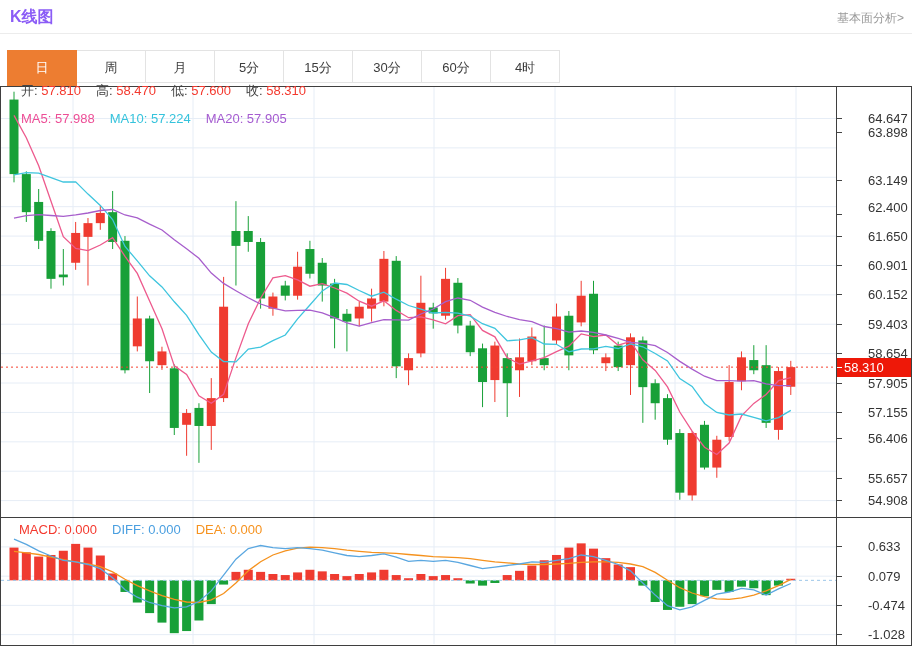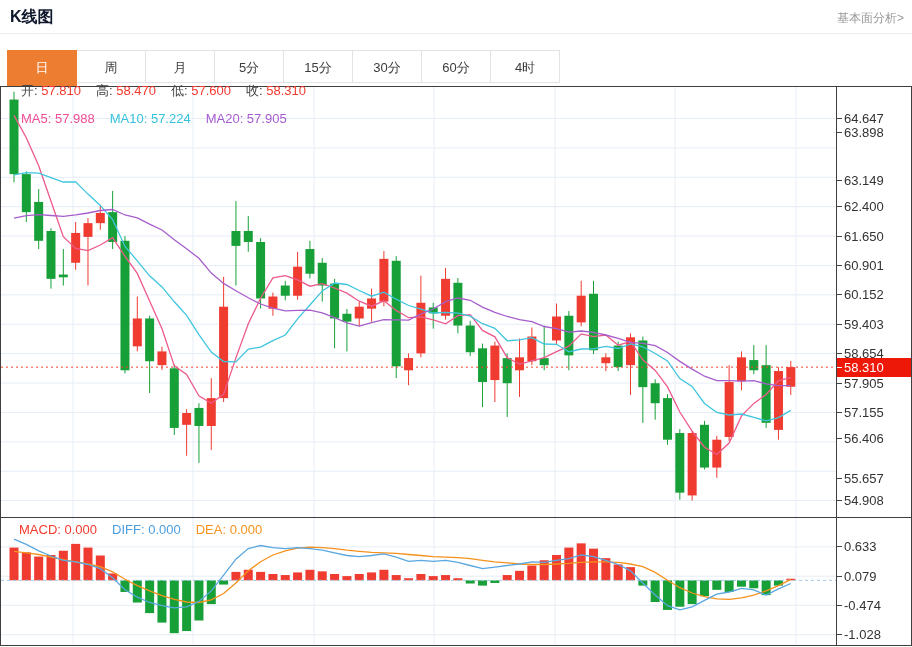--- a/index.html
+++ b/index.html
@@ -1,31 +1,31 @@
 <!DOCTYPE html>
 <html><head>
 <meta charset="utf-8">
 <style>
   html,body{margin:0;padding:0;background:#fff;}
   body{width:912px;height:647px;position:relative;overflow:hidden;
        font-family:"Liberation Sans","DejaVu Sans",sans-serif;-webkit-font-smoothing:antialiased;}
-  .page-title{position:absolute;left:10px;top:7px;font-size:16px;font-weight:bold;color:#0f172a;}
+  .page-title{position:absolute;left:10px;top:7px;font-size:16px;font-weight:bold;color:#8b5cf6;}
   .top-link{position:absolute;right:8px;top:10px;font-size:12px;color:#999;cursor:pointer;text-decoration:none;}
   .title-divider{position:absolute;left:0;top:33px;width:912px;border-top:1px solid #ececec;}
   .tab-bar{position:absolute;left:8px;top:50px;display:flex;align-items:flex-start;}
   .tab{width:70px;height:33px;line-height:33px;text-align:center;font-size:13px;color:#3c3c3c;
        background:#fff;border:1px solid #e3e3e3;margin-left:-1px;box-sizing:border-box;cursor:pointer;}
   .tab.active{background:#ed7d31;border-color:#ed7d31;color:#fff;height:36px;line-height:34px;position:relative;z-index:3;}
   .chart-frame{position:absolute;left:0;top:86px;width:910px;height:558px;border:1px solid #3f3f3f;}
   .axis-divider{position:absolute;left:836px;top:86px;height:559px;border-left:1px solid #3f3f3f;}
   .panel-divider{position:absolute;left:0;top:517px;width:912px;border-top:1px solid #3f3f3f;}
   svg{position:absolute;display:block;}
   #main-svg{left:1px;top:87px;}
   #macd-svg{left:1px;top:518px;}
-  .tick-label{position:absolute;left:837px;height:16px;font-size:13px;color:#333;white-space:nowrap;display:flex;align-items:center;}
+  .tick-label{position:absolute;left:837px;height:16px;font-size:13px;color:#333;white-space:nowrap;display:flex;align-items:center;gap:24px;}
   .tick-dash{display:inline-block;width:5px;height:1px;background:#444;margin-right:2px;}
   .overlay-row{position:absolute;font-size:13px;white-space:nowrap;z-index:5;}
   .overlay-row .grp{margin-right:15px;}
   .overlay-row .lbl{color:#444;}
   #ohlc-row{left:21px;top:82px;}
   #ma-row{left:21px;top:111px;}
   #macd-row{left:19px;top:522px;}
   .price-tag{position:absolute;left:837px;width:74px;height:19px;background:#ee1808;color:#fff;
              font-size:13px;display:flex;align-items:center;z-index:6;}
   .price-tag .tick-dash{background:#fff;}
@@ -301,21 +301,21 @@
       <span>64.647</span>
     </div>
     <div class="tick-label" style="top: 124px; text-align: right;">
       <span class="tick-dash"></span>
       <span>63.898</span>
     </div>
     <div class="tick-label" style="top: 172px;">
       <span class="tick-dash"></span>
       <span>63.149</span>
     </div>
-    <div class="tick-label" style="top: 198.662px;">
+    <div class="tick-label" style="top: 198.662px; align-items: flex-end;">
       <span class="tick-dash"></span>
       <span>62.400</span>
     </div>
     <div class="tick-label" style="top: 228.088px;">
       <span class="tick-dash"></span>
       <span>61.650</span>
     </div>
     <div class="tick-label" style="top: 257.474px;">
       <span class="tick-dash"></span>
       <span>60.901</span>

